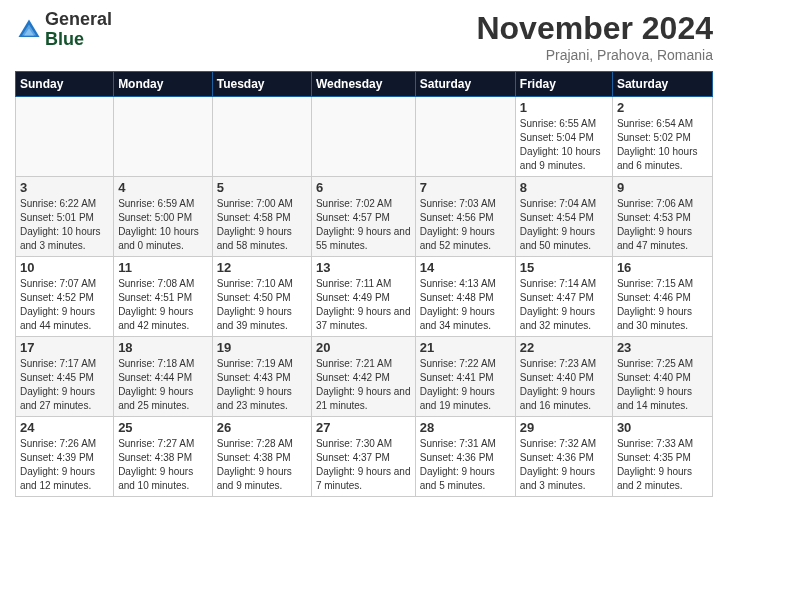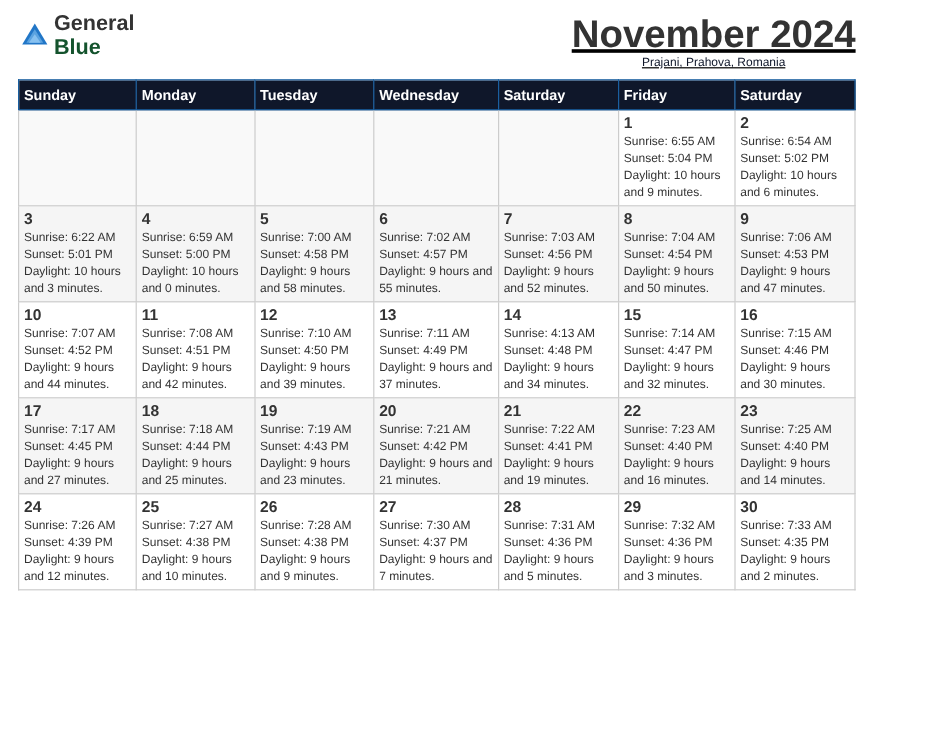--- a/index.html
+++ b/index.html
@@ -6,23 +6,23 @@
     body { font-family: Arial, sans-serif; background: #fff; width: 792px; height: 612px; overflow: hidden; }
     
     .container { width: 728px; padding: 10px 15px; }
     
     .header-section { display: flex; justify-content: space-between; align-items: flex-start; margin-bottom: 8px; }
     
     .logo { display: flex; align-items: center; }
     .logo-text { font-size: 18px; font-weight: bold; color: #333; line-height: 1.1; }
     .logo-icon { width: 28px; height: 28px; margin-right: 2px; }
     
-    .title-section { text-align: center; text-decoration: underline; }
+    .title-section { text-align: right; }
     .month-title { font-size: 32px; font-weight: bold; color: #333; }
-    .location { font-size: 10px; color: #0f172a; }
+    .location { font-size: 14px; color: #737373; }
     
     .calendar-table { width: 100%; border-collapse: collapse; font-size: 11px; }
     
     .calendar-table th {
       background: #0f172a;
       color: #fff;
       padding: 5px 4px;
       text-align: left;
       font-size: 12px;
       font-weight: bold;

